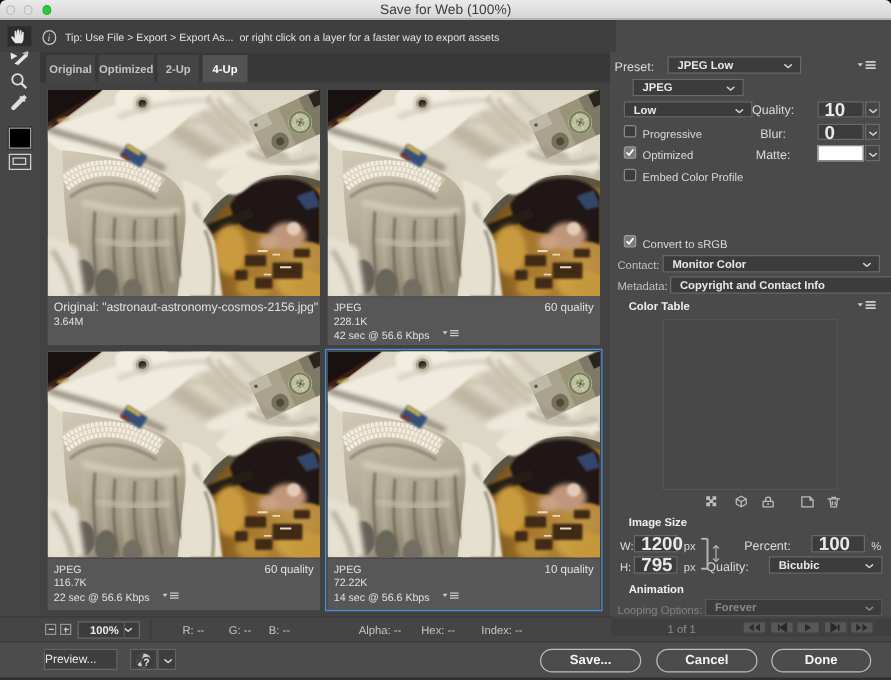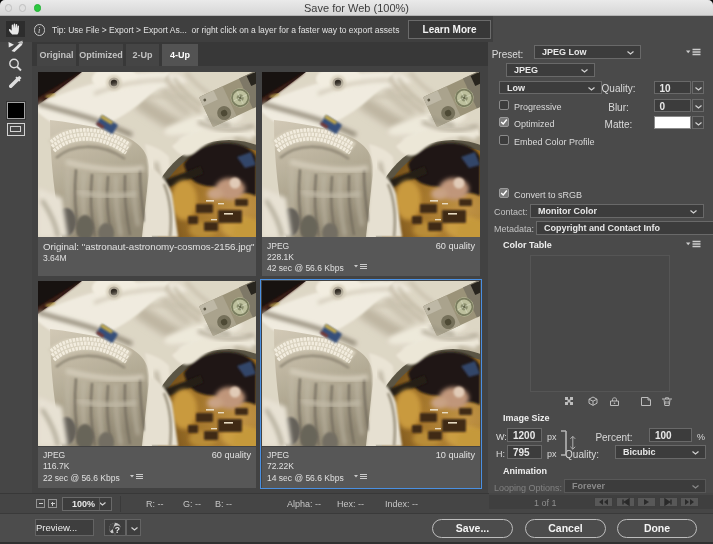--- a/index.html
+++ b/index.html
@@ -18,21 +18,21 @@
 .tab.sel{background:#535353;color:#ffffff;font-weight:bold}
 #content{left:32px;top:66px;width:456px;height:427px;background:#424242}
 .pane-cap{background:#575757;color:#e0e0e0;font-size:8.5px;line-height:11.3px;padding:3.5px 5px 0 5px;white-space:nowrap;overflow:hidden}
 .imgbox{width:218px;height:165px;overflow:hidden}
 #rpanel{left:488px;top:42px;width:225px;height:451px;background:#4a4a4a}
 .lbl{font-size:9px;color:#dadada;white-space:nowrap}
 .lblr{font-size:10px;color:#dadada;white-space:nowrap;text-align:center}
 .hdr{font-size:9px;color:#efefef;font-weight:bold;white-space:nowrap}
 .dd{background:#3c3c3c;border:1px solid #696969;color:#e8e8e8;font-size:9px;font-weight:bold;line-height:11px;padding:1px 0 0 7px;white-space:nowrap}
 .chev{position:absolute;width:7px;height:4px}
-.field{background:#3c3c3c;border:1px solid #696969;color:#e8e8e8;font-size:10px;font-weight:bold;line-height:11px;padding:1px 0 0 5px}
+.field{background:#3c3c3c;border:1px solid #696969;color:#e8e8e8;font-size:15px;font-weight:bold;line-height:11px;padding:1px 0 0 5px}
 .cbox{width:10px;height:10px;background:#3c3c3c;border:1px solid #8a8a8a;border-radius:2px}
 .ddbtn{width:12px;height:13.5px;background:#464646;border:1px solid #696969}
 #statusbar{left:0;top:493px;width:489px;height:20px;background:#454545;border-top:1px solid #383838}
 .st{font-size:9px;color:#c6c6c6;top:5px}
 #bottombar{left:0;top:513px;width:713px;height:31px;background:#4c4c4c;border-top:1px solid #3a3a3a}
 .pillbtn{height:19px;border:1px solid #bdbdbd;border-radius:9.5px;background:#4c4c4c;color:#f4f4f4;font-size:10.5px;font-weight:bold;text-align:center;line-height:17.5px}
 .smbtn{background:#3e3e3e;border:1px solid #646464}
 .navbtn{position:absolute;top:2px;width:19px;height:10px;background:#585858;border:1px solid #3e3e3e;overflow:hidden}
 .navbtn svg{display:block}
 </style></head>
@@ -43,21 +43,20 @@
     <div class="tl abs" style="left:4.8px;background:#dfdfdf;border:1px solid #bfbfbf"></div>
     <div class="tl abs" style="left:18.6px;background:#dfdfdf;border:1px solid #bfbfbf"></div>
     <div class="tl abs" style="left:33.5px;background:#2bc840;border:1px solid #25b237"></div>
     <div id="title" class="abs">Save for Web (100%)</div>
   </div>
 
   <div id="tipbar" class="abs" style="width:493px"></div>
   <div class="abs" style="left:493px;top:16px;width:220px;height:26px;background:#4a4a4a"></div>
   <div id="infoicon" class="abs">i</div>
   <div id="tiptext" class="abs" style="top:24.5px">Tip: Use File &gt; Export &gt; Export As...&nbsp;&nbsp;or right click on a layer for a faster way to export assets</div>
-  <div id="learnmore" class="abs" style="top:20px">Learn More</div>
 
   <div id="toolbar" class="abs"></div>
   <div class="abs" style="left:6px;top:21px;width:19px;height:16px;background:#2d2d2d">
     <svg width="19" height="16" viewBox="0 0 19 16">
         <path d="M6.2,13.5 C5.0,12.2 3.6,10.4 3.1,9.4 C2.6,8.4 3.4,7.7 4.2,8.2 C4.8,8.6 5.3,9.2 5.7,9.8 L5.7,4.4 C5.7,3.3 7.1,3.3 7.2,4.4 L7.4,7.2 L7.7,3.3 C7.8,2.2 9.2,2.3 9.2,3.4 L9.3,7.2 L9.8,3.7 C10.0,2.7 11.2,2.8 11.2,3.8 L11.2,7.5 L11.7,5.0 C11.9,4.1 13.0,4.2 13.0,5.2 L12.8,10.1 C12.7,11.5 12.2,12.6 11.4,13.5 Z" fill="#e8e8e8"></path>
       </svg>
   </div>
   <div class="abs" style="left:7px;top:39px;width:17px;height:14px">
     <svg width="17" height="14" viewBox="0 0 17 14">
         <path d="M1.5,3 L7,5.8 L1.8,8.6 Z" fill="#e6e6e6"></path>

